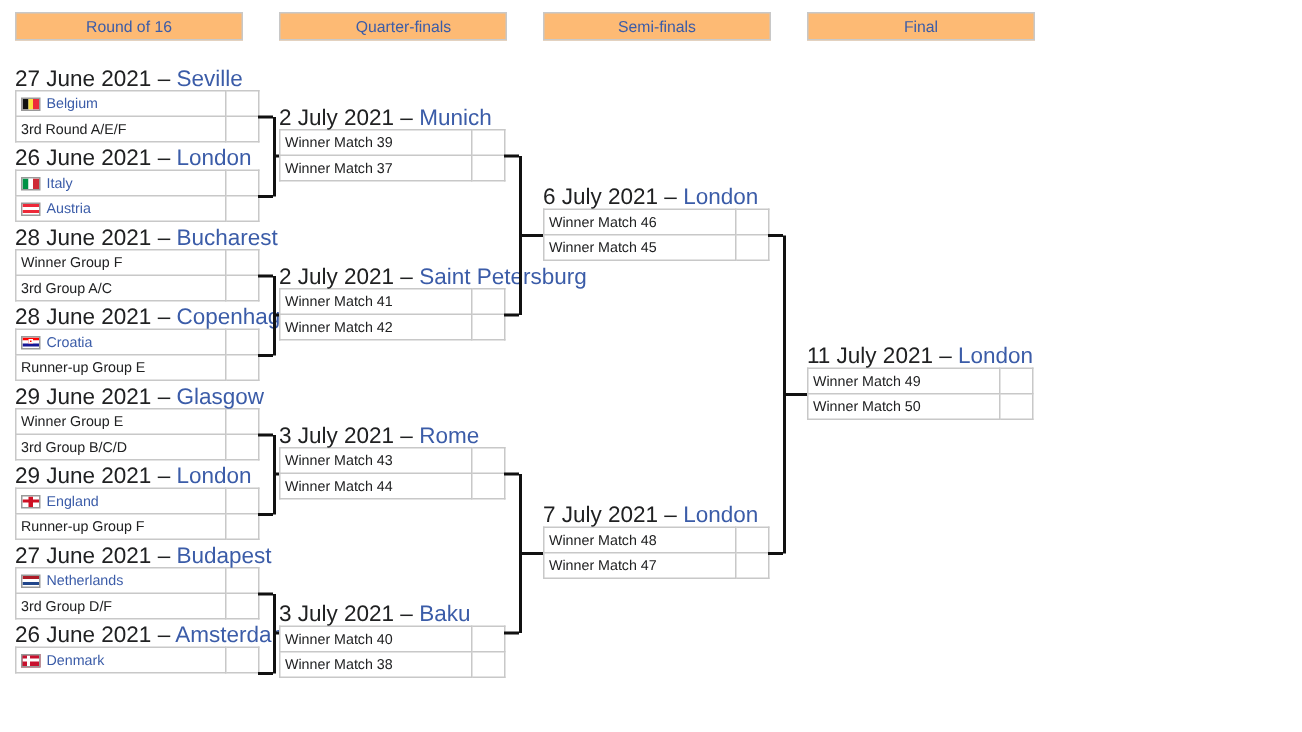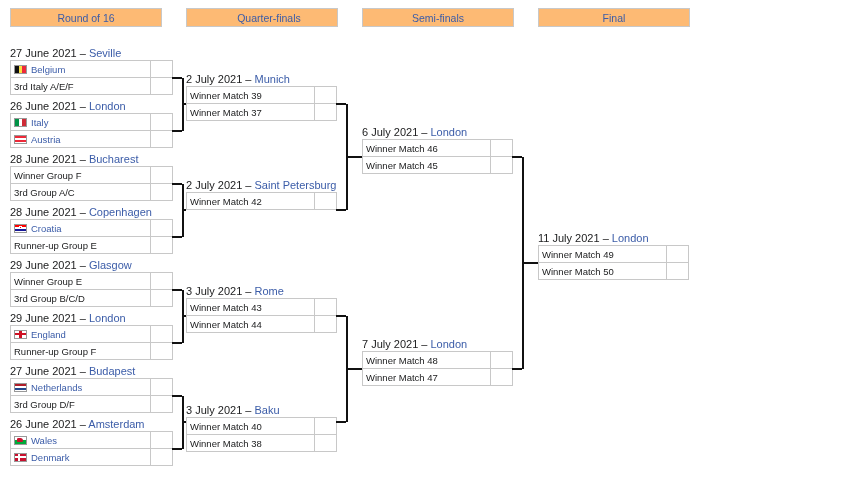--- a/index.html
+++ b/index.html
@@ -24,21 +24,21 @@
     font-size:10.5px;
     line-height:19px;
     text-align:center;
     box-sizing:border-box;
     white-space:nowrap;
   }
 
   
   .match{position:absolute;}
   .match-meta{
-    font-size:11px;
+    font-size:15px;
     line-height:12px;
     color:#202122;
     white-space:nowrap;
     height:12px;
     margin-bottom:1px;
   }
   .venue{color:#3b5ca8;}
   .dash{color:#202122;}
 
   .match-table{
@@ -137,21 +137,21 @@
                   <i></i>
                 </span>
                 <span class="team-name">Belgium</span>
               </div>
             </td>
             <td class="score-cell" style="width: 22px;"></td>
           </tr>
           <tr>
             <td class="team-cell" style="width: 140px;">
               <div class="team-inner">
-                <span class="team-name plain">3rd Italy A/E/F</span>
+                <span class="team-name plain">3rd Round A/E/F</span>
               </div>
             </td>
             <td class="score-cell" style="width: 22px;"></td>
           </tr>
         </tbody>
       </table>
     </div>
     <div class="match" style="left: 10px; top: 100px;">
       <div class="match-meta"><span>26 June 2021</span><span class="dash"> – </span><span class="venue">London</span></div>
       <table class="match-table" style="width: 162px;">
@@ -315,33 +315,20 @@
         </tbody>
       </table>
     </div>
     <div class="match" style="left: 10px; top: 418px;">
       <div class="match-meta"><span>26 June 2021</span><span class="dash"> – </span><span class="venue">Amsterdam</span></div>
       <table class="match-table" style="width: 162px;">
         <tbody>
           <tr>
             <td class="team-cell" style="width: 140px;">
               <div class="team-inner">
-                <span class="flag fl-wales">
-                  <i></i>
-                  <i></i>
-                  <i></i>
-                </span>
-                <span class="team-name">Wales</span>
-              </div>
-            </td>
-            <td class="score-cell" style="width: 22px;"></td>
-          </tr>
-          <tr>
-            <td class="team-cell" style="width: 140px;">
-              <div class="team-inner">
                 <span class="flag fl-denmark">
                   <i></i>
                   <i></i>
                 </span>
                 <span class="team-name">Denmark</span>
               </div>
             </td>
             <td class="score-cell" style="width: 22px;"></td>
           </tr>
         </tbody>
@@ -367,20 +354,28 @@
             </td>
             <td class="score-cell" style="width: 22px;"></td>
           </tr>
         </tbody>
       </table>
     </div>
     <div class="match" style="left: 186px; top: 179px;">
       <div class="match-meta"><span>2 July 2021</span><span class="dash"> – </span><span class="venue">Saint Petersburg</span></div>
       <table class="match-table" style="width: 150px;">
         <tbody>
+          <tr>
+            <td class="team-cell" style="width: 128px;">
+              <div class="team-inner">
+                <span class="team-name plain">Winner Match 41</span>
+              </div>
+            </td>
+            <td class="score-cell" style="width: 22px;"></td>
+          </tr>
           <tr>
             <td class="team-cell" style="width: 128px;">
               <div class="team-inner">
                 <span class="team-name plain">Winner Match 42</span>
               </div>
             </td>
             <td class="score-cell" style="width: 22px;"></td>
           </tr>
         </tbody>
       </table>

